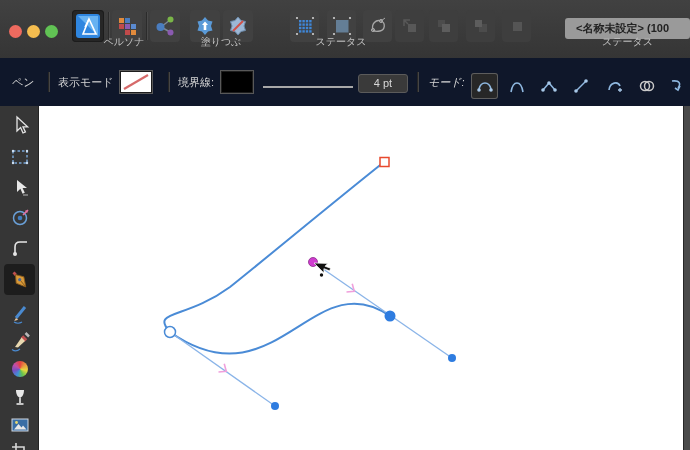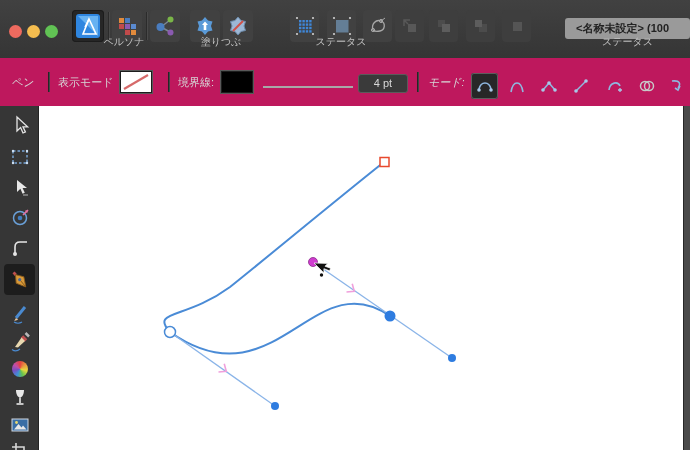--- a/index.html
+++ b/index.html
@@ -13,21 +13,21 @@
   .tb-btn{position:absolute;top:10px;width:30px;height:32px;border-radius:4px;
     background:#414141;display:flex;align-items:center;justify-content:center;}
   .tb-btn.pressed{background:#262626;box-shadow:inset 0 0 0 1px #1c1c1c;}
   .tb-btn.disabled{background:#3e3e3e;}
   .tb-label{position:absolute;top:35px;font-size:10px;color:#c3c3c3;text-align:center;white-space:nowrap;}
   .tb-sep{position:absolute;top:12px;width:1px;height:28px;background:#2b2b2b;box-shadow:1px 0 0 #4a4a4a;}
   .status-box{position:absolute;left:565px;top:18px;width:125px;height:21px;background:#9a9a9a;
     border-radius:3px;color:#222;font-size:11px;font-weight:bold;line-height:21px;
     text-align:right;padding-right:21px;box-sizing:border-box;overflow:hidden;white-space:nowrap;}
   
-  .ctx-toolbar{position:absolute;left:0;top:58px;width:690px;height:48px;background:#be185d;
+  .ctx-toolbar{position:absolute;left:0;top:58px;width:690px;height:48px;background:#0f172a;
     border-bottom:1px solid #161616;}
   .ctx-label{position:absolute;top:17px;font-size:11px;color:#d6d6d6;white-space:nowrap;}
   .ctx-sep{position:absolute;top:14px;width:1px;height:20px;background:#262626;box-shadow:1px 0 0 #454545;}
   .swatch{position:absolute;top:14px;width:30px;height:20px;box-shadow:0 0 0 1px #1d1d1d,0 0 0 2px #585858;}
   .slider-line{position:absolute;left:263px;top:28px;width:90px;height:2px;background:#a8a8a8;}
   .value-box{position:absolute;left:358px;top:16px;width:48px;height:17px;border:1px solid #5b5b5b;
     border-radius:3px;background:#3a3a3a;color:#d8d8d8;font-size:11px;line-height:17px;text-align:center;}
   .mode-btn{position:absolute;top:15px;width:27px;height:26px;border-radius:3px;
     display:flex;align-items:center;justify-content:center;}
   .mode-btn.selected{background:#272727;box-shadow:inset 0 0 0 1px #5d5d5d;}

